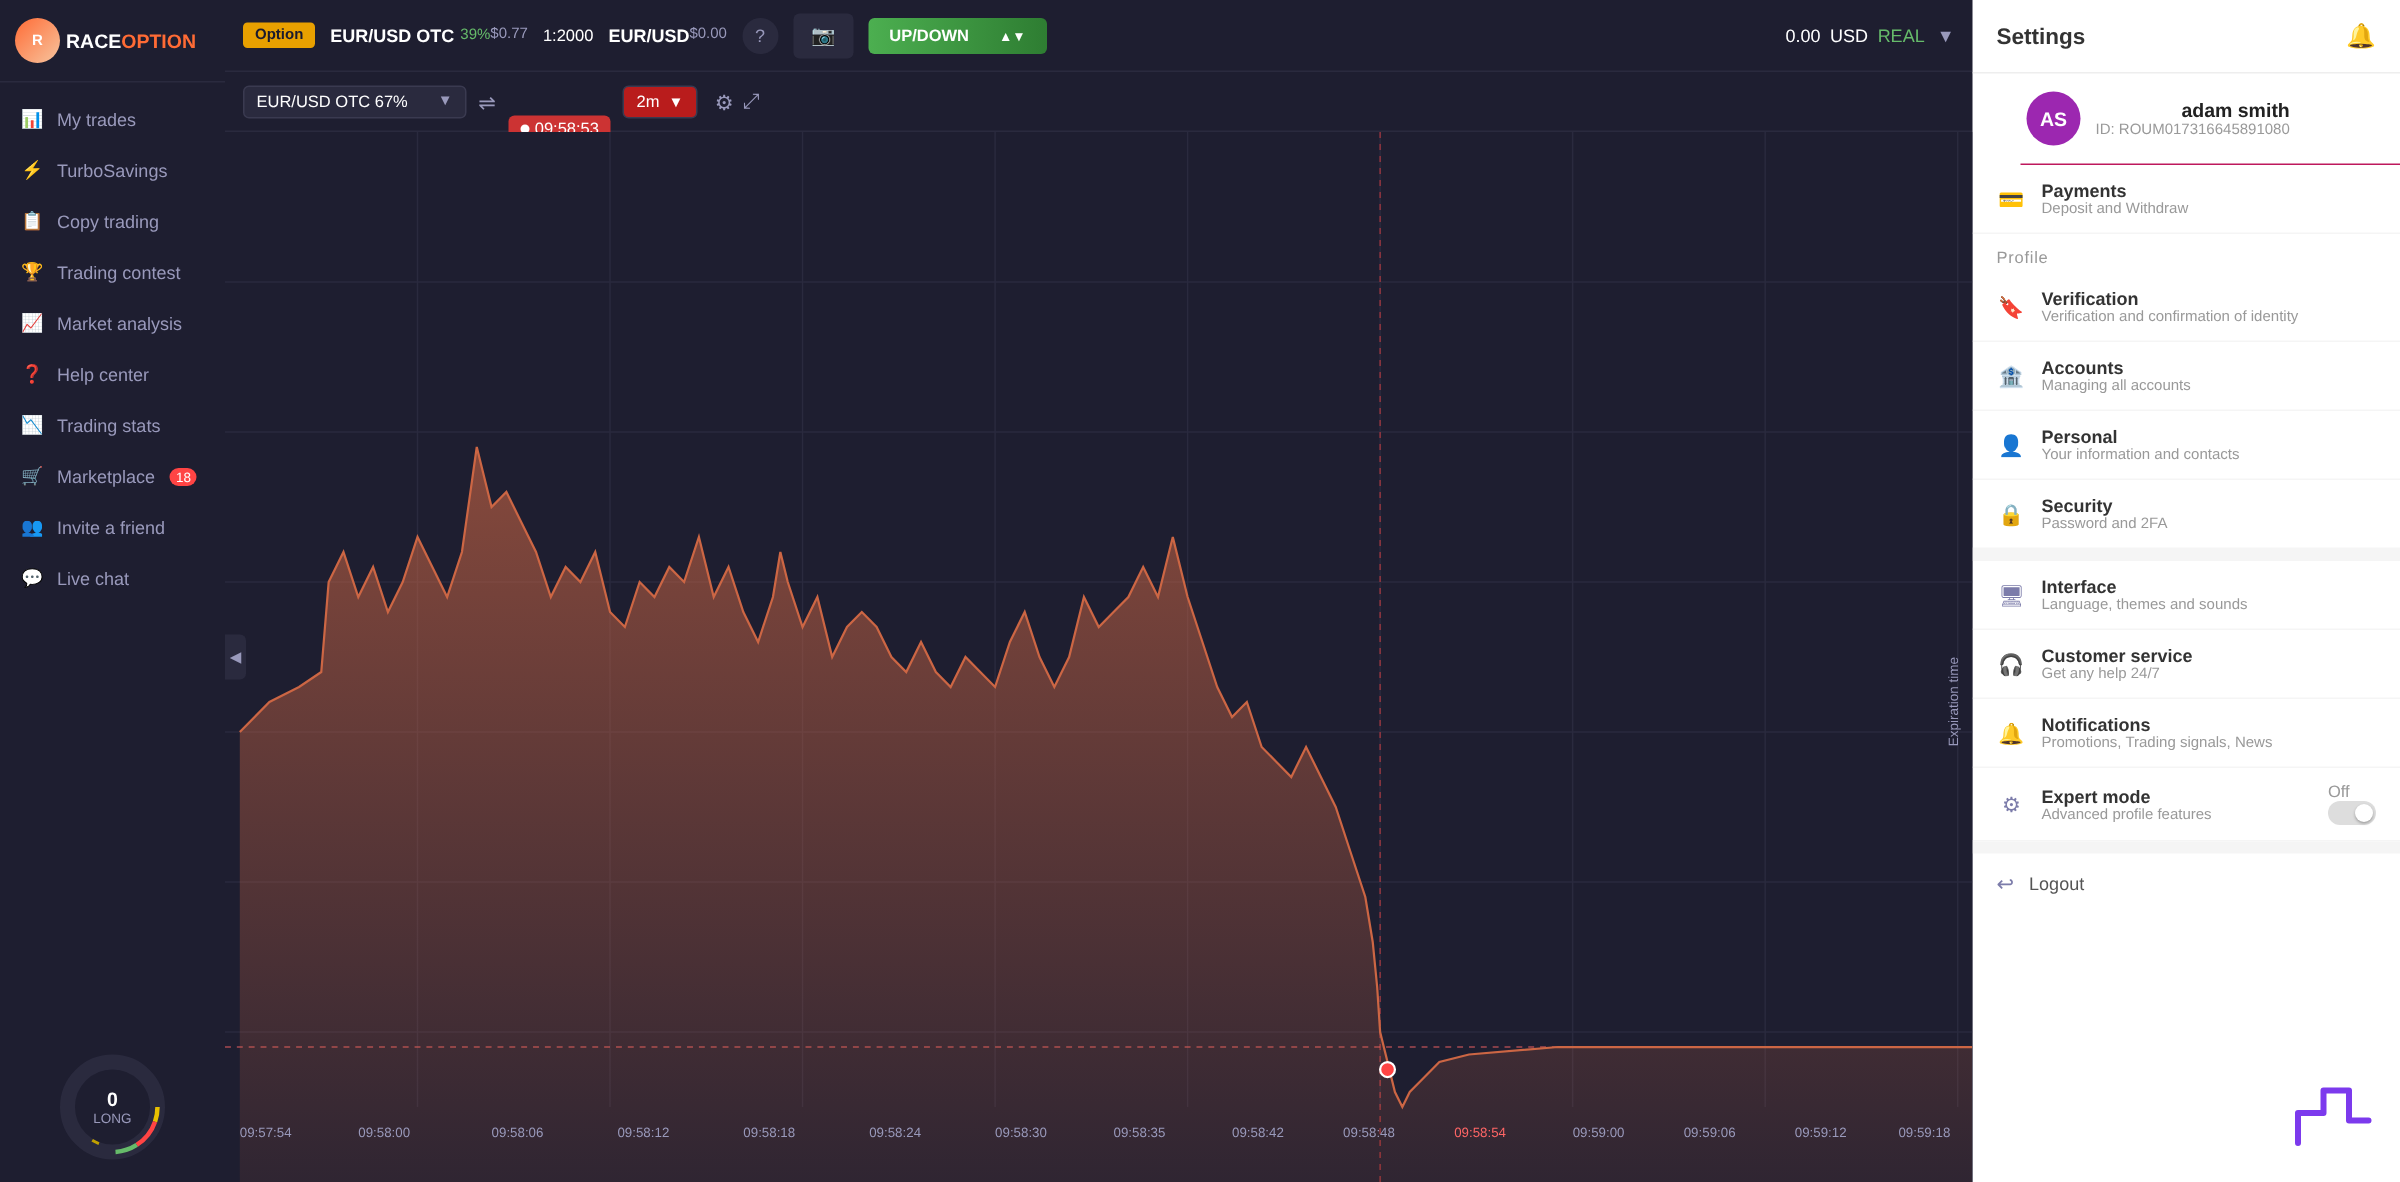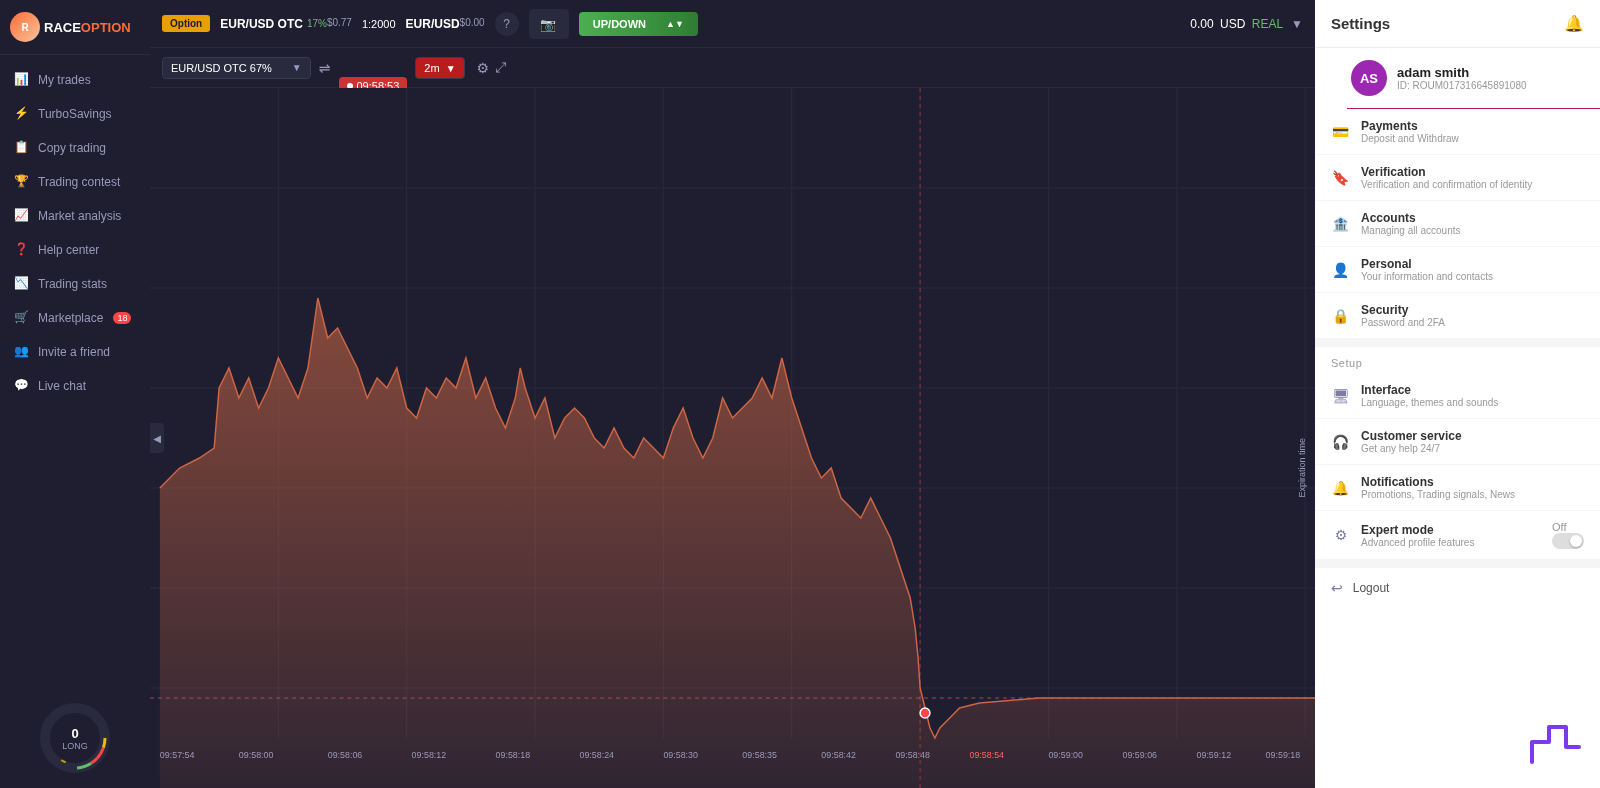--- a/index.html
+++ b/index.html
@@ -163,21 +163,21 @@
 
     .user-row {
       display: flex; align-items: center; gap: 10px;
       padding: 12px 4px; border-bottom: 1px solid #be185d; margin-left: 32px;
     }
     .user-avatar {
       width: 36px; height: 36px; border-radius: 50%;
       background: #9c27b0; color: white; font-size: 13px; font-weight: bold;
       display: flex; align-items: center; justify-content: center; flex-shrink: 0;
     }
-    .user-info .user-name { font-size: 13px; font-weight: 600; color: #222; }
+    .user-info .user-name { font-size: 13px; font-weight: 600; color: #222; text-align: right; }
     .user-info .user-id { font-size: 10px; color: #999; }
 
     .settings-section-label {
       font-size: 11px; color: #999; padding: 10px 16px 4px;
       font-weight: 500; letter-spacing: 0.5px;
     }
     .settings-item {
       display: flex; align-items: center; gap: 10px;
       padding: 10px 16px; cursor: pointer;
       border-bottom: 1px solid #f5f5f5;
@@ -290,21 +290,21 @@
   </div>
 </div>
 
 <div class="main-area">
 
   <div class="topbar">
     <button class="trade-type-btn">Option</button>
     <div class="asset-info">
       <div style="display:flex;align-items:center;gap:4px;">
         <span class="asset-name">EUR/USD OTC</span>
-        <span class="asset-pct">17%</span>
+        <span class="asset-pct">39%</span>
       </div>
       <span class="asset-sub">$0.77</span>
     </div>
     <span class="multiplier">1:2000</span>
     <div class="asset-info">
       <span class="asset-name">EUR/USD</span>
       <span class="asset-sub">$0.00</span>
     </div>
     <button class="help-btn">?</button>
 
@@ -420,20 +420,21 @@
   </div>
 
   <div class="settings-item">
     <div class="settings-item-icon">💳</div>
     <div class="settings-item-text">
       <div class="item-title">Payments</div>
       <div class="item-sub">Deposit and Withdraw</div>
     </div>
   </div>
 
+  <div class="settings-section-label">Profile</div>
 
   <div class="settings-item">
     <div class="settings-item-icon">🔖</div>
     <div class="settings-item-text">
       <div class="item-title">Verification</div>
       <div class="item-sub">Verification and confirmation of identity</div>
     </div>
   </div>
 
   <div class="settings-item">
@@ -454,21 +455,20 @@
 
   <div class="settings-item">
     <div class="settings-item-icon">🔒</div>
     <div class="settings-item-text">
       <div class="item-title">Security</div>
       <div class="item-sub">Password and 2FA</div>
     </div>
   </div>
 
   <div class="settings-divider"></div>
-  <div class="settings-section-label">Setup</div>
 
   <div class="settings-item">
     <div class="settings-item-icon">🖥</div>
     <div class="settings-item-text">
       <div class="item-title">Interface</div>
       <div class="item-sub">Language, themes and sounds</div>
     </div>
   </div>
 
   <div class="settings-item">

